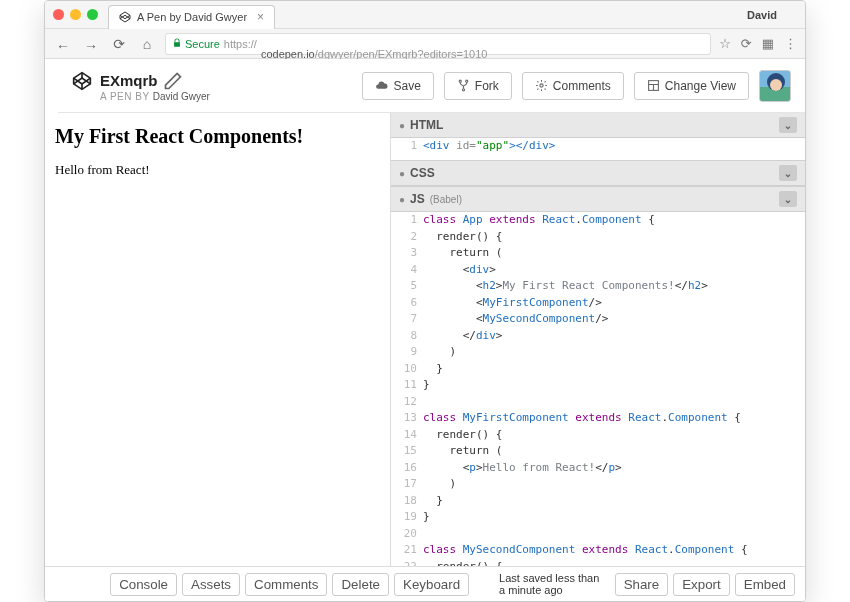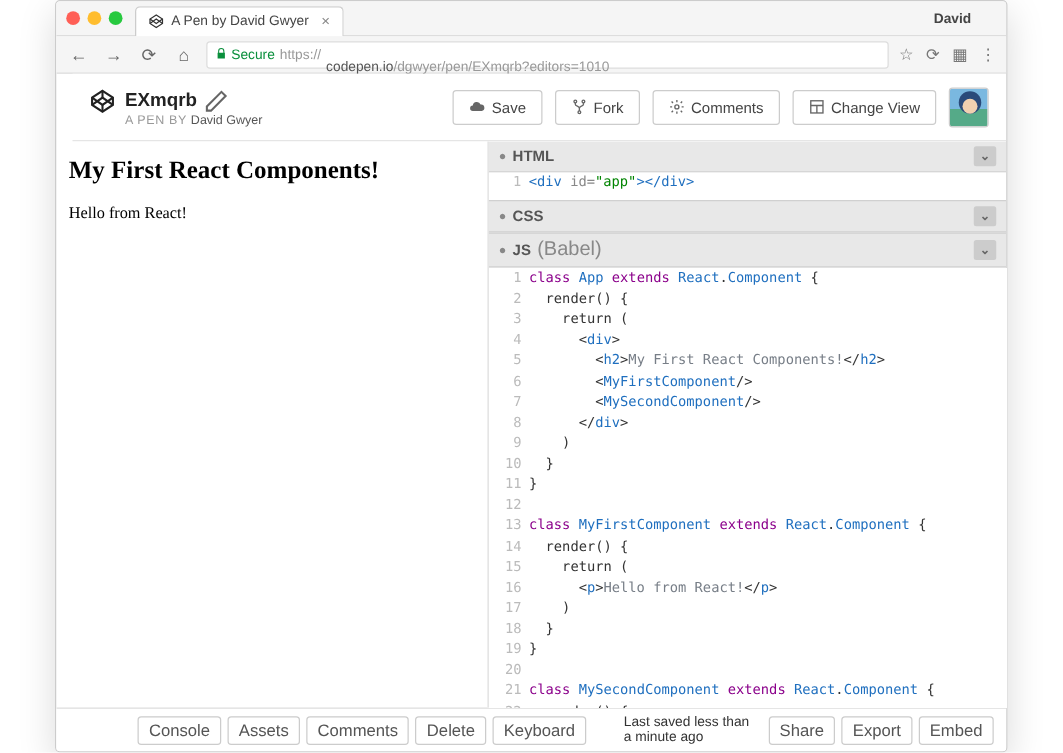--- a/index.html
+++ b/index.html
@@ -34,21 +34,21 @@
 .avatar { width: 32px; height: 32px; border-radius: 3px; background: linear-gradient(#7ab8e0 55%, #5a8 55%); border: 1px solid #ccc; position: relative; overflow: hidden; }
 .avatar::after { content:''; position:absolute; width:12px; height:12px; background:#f0d0b0; border-radius:50%; left:10px; top:8px; box-shadow: 0 -3px 0 3px #2a4a7a; }
 .content { flex: 1; display: flex; overflow: hidden; }
 .preview { width: 345px; padding: 12px 10px; font-family: "Times New Roman", serif; color: #000; overflow: auto; }
 .preview h2 { font-size: 20px; font-weight: bold; margin-bottom: 14px; }
 .preview p { font-size: 13px; margin-bottom: 14px; }
 .editors { flex: 1; display: flex; flex-direction: column; border-left: 1px solid #ddd; background: #fff; overflow: hidden; }
 .panel-head { background: #e8e8e8; border-top: 1px solid #d0d0d0; border-bottom: 1px solid #d0d0d0; padding: 4px 8px; display: flex; align-items: center; gap: 5px; font-size: 12px; font-weight: 600; color: #555; }
 .panel-head:first-child { border-top: none; }
 .panel-head .bullet { color: #888; font-size: 10px; }
-.panel-head .lang { font-weight: 400; font-size: 16px; color: #888; }
+.panel-head .lang { font-weight: 400; font-size: 10px; color: #888; }
 .panel-head .flex { flex: 1; }
 .panel-head .collapse { width: 18px; height: 16px; background: #ccc; border-radius: 2px; display: flex; align-items: center; justify-content: center; color: #666; font-size: 10px; }
 .code { font-family: Menlo, Consolas, monospace; font-size: 11px; line-height: 1.5; overflow: auto; background: #fff; }
 .code .row { display: flex; }
 .code .gut { width: 32px; text-align: right; padding-right: 6px; color: #bbb; user-select: none; flex-shrink: 0; }
 .code .ln { white-space: pre; }
 .html-code { height: 22px; }
 .js-code { flex: 1; overflow: auto; }
 .kw { color: #8b008b; } .cls { color: #1f6fbf; } .tag { color: #1f6fbf; } .attr { color: #888; } .str { color: #008400; } .txt { color: #777e87; } .plain { color: #333; }
 .footer { border-top: 1px solid #ddd; background: #fff; padding: 5px 10px; display: flex; align-items: center; gap: 5px; font-size: 11px; }

